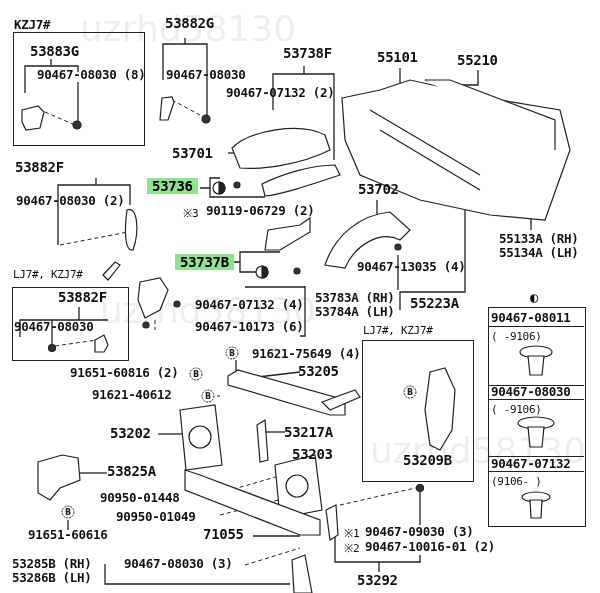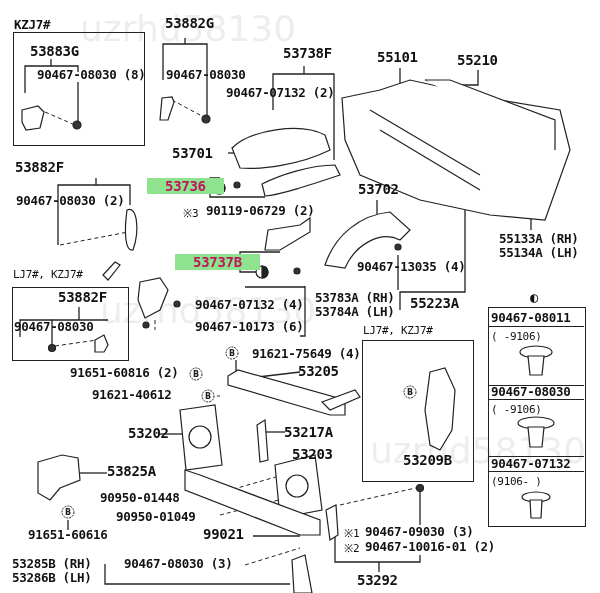--- a/index.html
+++ b/index.html
@@ -1,20 +1,20 @@
 <!DOCTYPE html>
 <html><head>
 <meta charset="utf-8">
 <style>
   html, body { margin:0; padding:0; background:#ffffff; }
   #canvas { position:relative; width:600px; height:593px; overflow:hidden; background:#fff; font-family:"DejaVu Sans", sans-serif; color:#111; }
   .lbl { position:absolute; font-family:"DejaVu Sans Mono", monospace; font-weight:bold; font-size:12.5px; letter-spacing:-0.3px; white-space:nowrap; line-height:14px; color:#111; }
   .lbl.big { font-size:14px; }
   .lbl.sm { font-size:11px; font-weight:normal; }
-  .hl { background:#8fe38f; color:#be185d; padding:0 18px; }
+  .hl { background:#8fe38f; color:#000000; padding:0 5px; }
   .box { position:absolute; border:1.5px solid #222; }
   svg.lines { position:absolute; left:0; top:0; }
   .wm { position:absolute; font-family:"DejaVu Sans", sans-serif; font-size:36px; color:rgba(0,0,0,0.07); white-space:nowrap;margin-left:40px; }
   .clip-cell { position:absolute; border-top:1.5px solid #222; }
 </style>
 </head>
 <body>
 
 <div id="canvas">
 
@@ -235,29 +235,29 @@
   <div class="lbl big" style="left:410px;top:296px;">55223A</div>
 
   <div class="lbl sm" style="left:363px;top:324px;">LJ7#, KZJ7#</div>
   <div class="lbl big" style="left:403px;top:453px;">53209B</div>
 
   <div class="lbl" style="left:252px;top:347px;">91621-75649 (4)</div>
   <div class="lbl" style="left:70px;top:366px;">91651-60816 (2)</div>
   <div class="lbl big" style="left:298px;top:364px;">53205</div>
   <div class="lbl" style="left:92px;top:388px;">91621-40612</div>
 
-  <div class="lbl big" style="left:110px;top:426px;margin-left:18px;">53202</div>
+  <div class="lbl big" style="left:110px;top:426px;">53202</div>
   <div class="lbl big" style="left:284px;top:425px;">53217A</div>
   <div class="lbl big" style="left:292px;top:447px;">53203</div>
 
   <div class="lbl big" style="left:107px;top:464px;">53825A</div>
   <div class="lbl" style="left:100px;top:491px;">90950-01448</div>
   <div class="lbl" style="left:116px;top:510px;">90950-01049</div>
   <div class="lbl" style="left:28px;top:528px;">91651-60616</div>
-  <div class="lbl big" style="left:203px;top:527px;">99021</div>
+  <div class="lbl big" style="left:203px;top:527px;">71055</div>
 
   <div class="lbl sm" style="left:344px;top:527px;">※1</div>
   <div class="lbl" style="left:365px;top:525px;">90467-09030 (3)</div>
   <div class="lbl sm" style="left:344px;top:542px;">※2</div>
   <div class="lbl" style="left:365px;top:540px;">90467-10016-01 (2)</div>
 
   <div class="lbl" style="left:12px;top:557px;">53285B (RH)</div>
   <div class="lbl" style="left:12px;top:571px;">53286B (LH)</div>
   <div class="lbl" style="left:124px;top:557px;">90467-08030 (3)</div>
   <div class="lbl big" style="left:357px;top:573px;">53292</div>

